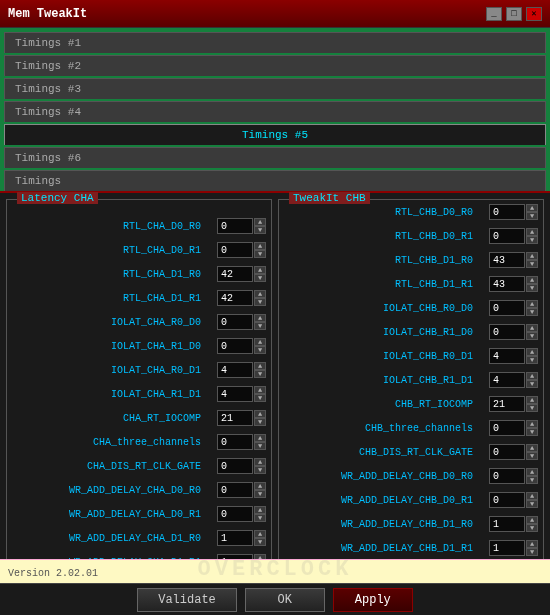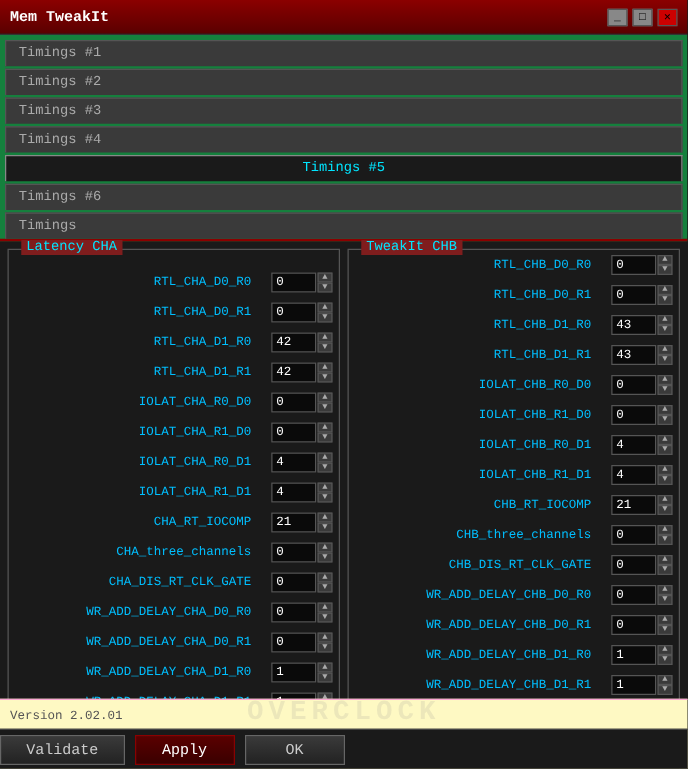--- a/index.html
+++ b/index.html
@@ -167,20 +167,21 @@
       letter-spacing: 4px;
     }
     .bottom-buttons {
       position: absolute;
       bottom: 0;
       left: 0;
       right: 0;
       height: 32px;
       display: flex;
       align-items: center;
+      justify-content: center;
       gap: 8px;
       background: #1a1a1a;
       border-top: 1px solid #444;
     }
     .action-btn {
       padding: 4px 20px;
       background: linear-gradient(to bottom, #3a3a3a, #222);
       border: 1px solid #666;
       color: #ccc;
       font-size: 12px;
@@ -534,16 +535,16 @@
     </div>
 </div>
 
 <div class="bottom-bar">
   <div class="watermark">
     <span class="watermark-text">OVERCLOCK</span>
   </div>
   <span class="version-text">Version 2.02.01</span>
   <div class="bottom-buttons">
     <button class="action-btn">Validate</button>
+    <button class="action-btn">OK</button>
     <button class="action-btn apply">Apply</button>
-    <button class="action-btn">OK</button>
   </div>
 </div>
 
 </body></html>

